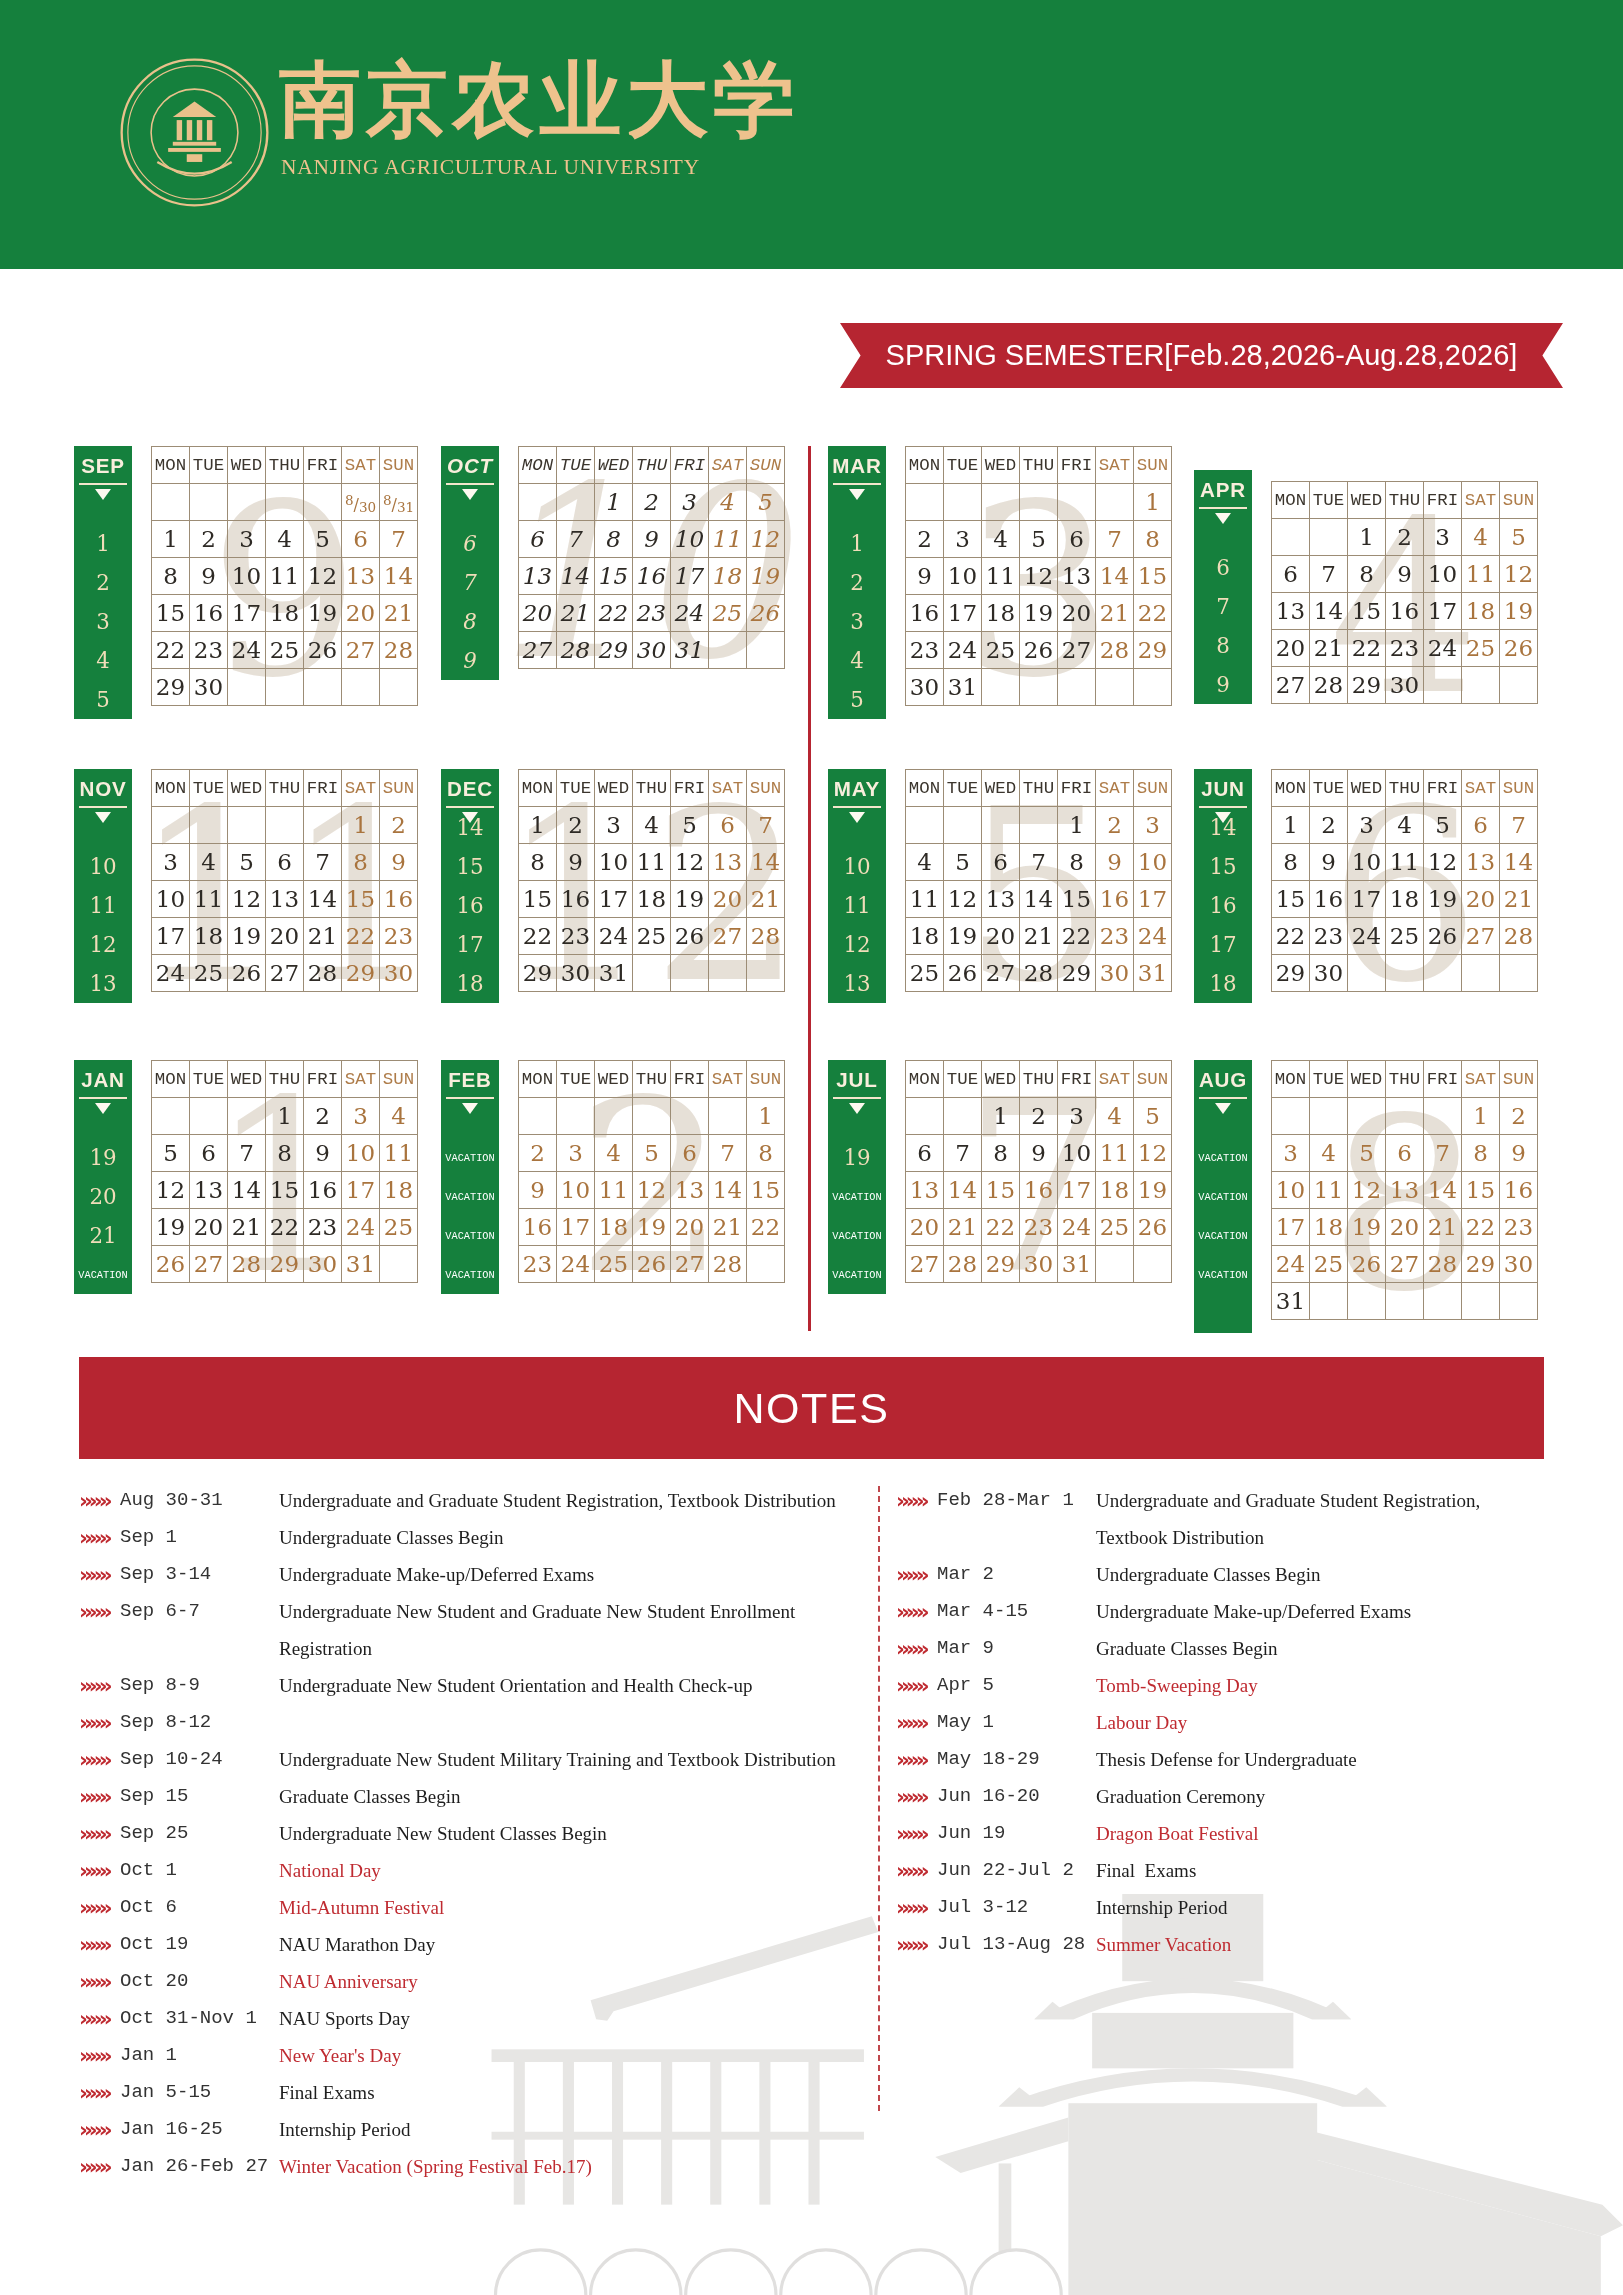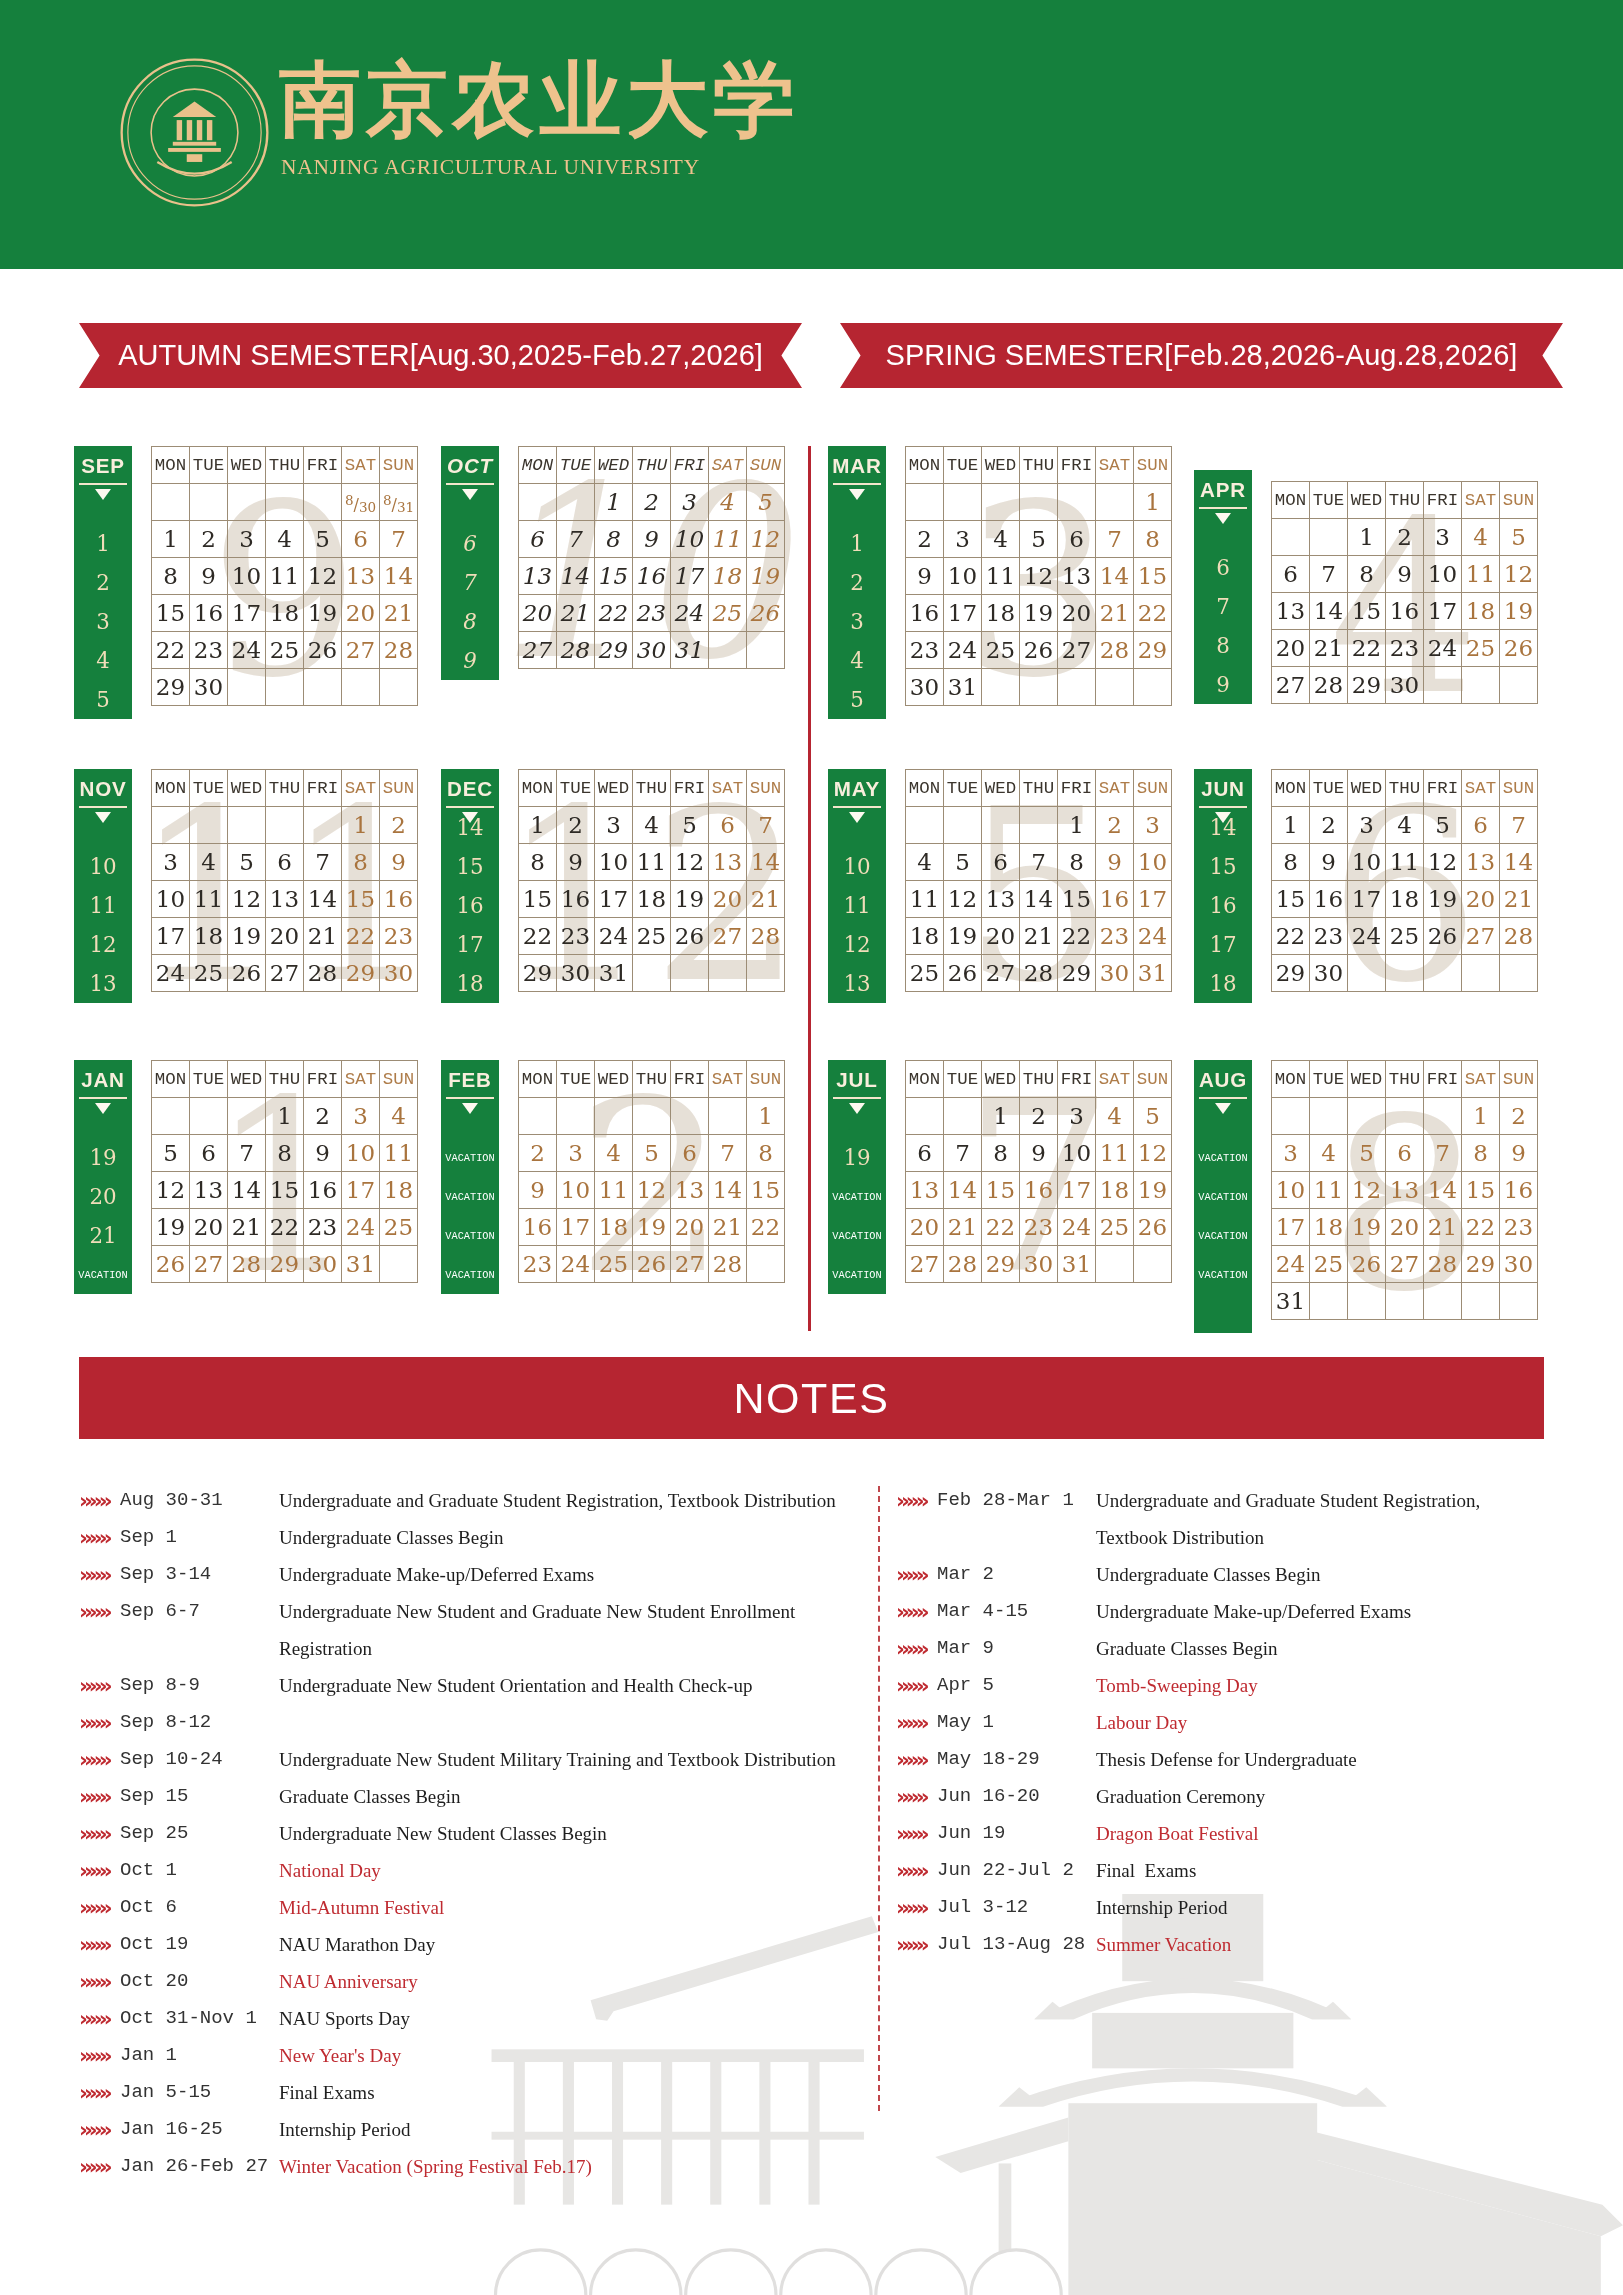--- a/index.html
+++ b/index.html
@@ -50,21 +50,21 @@
   .cal-table th.we{color:#AE7C49;}
   .cal-table td{font-family:"DejaVu Serif",serif;font-size:23px;color:#2E2A25;}
   .cal-table td.we,.cal-table td.vac{color:#A9743E;}
   .fn{vertical-align:5.5px;font-size:13.5px;}
   .fs{font-size:16px;}
   .fd{vertical-align:-1.6px;font-size:13.5px;}
 
   .vdiv{position:absolute;left:808px;top:446px;width:3.2px;height:885px;background:#B62531;}
 
   
-  .notes-banner{position:absolute;left:79px;top:1357px;width:1465px;height:82px;background:#B62531;
+  .notes-banner{position:absolute;left:79px;top:1357px;width:1465px;height:102px;background:#B62531;
                 color:#ffffff;display:flex;align-items:center;justify-content:center;
                 font-family:"Liberation Sans",sans-serif;font-size:43px;letter-spacing:1.6px;}
   .notes-col{position:absolute;top:1482px;z-index:2;}
   .notes-col.left{left:79px;width:793px;}
   .notes-col.right{left:896px;width:666px;}
   .note-item{display:flex;align-items:flex-start;line-height:37px;}
   .note-chev{width:41px;flex:0 0 auto;color:#BF2B31;font-family:"DejaVu Sans",sans-serif;
              font-size:21.4px;font-weight:bold;letter-spacing:-4px;}
   .note-date{width:159px;flex:0 0 auto;font-family:Liberation Mono, monospace;
              font-size:19px;color:#333333;white-space:pre;}
@@ -96,21 +96,20 @@
         <rect x="72" y="112" width="56" height="5"></rect>
         <rect x="66" y="120" width="68" height="5"></rect>
         <rect x="90" y="128" width="20" height="10"></rect>
       </g>
       <path d="M52,138 Q100,168 148,138" fill="none" stroke="#E9C18B" stroke-width="3"></path>
     </svg>
     <div class="cn-title">南京农业大学</div>
     <div class="en-title">NANJING AGRICULTURAL UNIVERSITY</div>
   </div>
 
-  <div class="ribbon autumn">AUTUMN SEMESTER[Aug.30,2025-Feb.27,2026]</div>
   <div class="ribbon spring">SPRING SEMESTER[Feb.28,2026-Aug.28,2026]</div>
 
   <div id="cal-root">
       <div class="cal" style="left: 74px; top: 446px;">
         <div class="side">
           <div class="side-head">
             <span class="side-month">SEP</span>
           </div>
           <div class="side-tri"></div>
           <div class="side-cell"></div>

